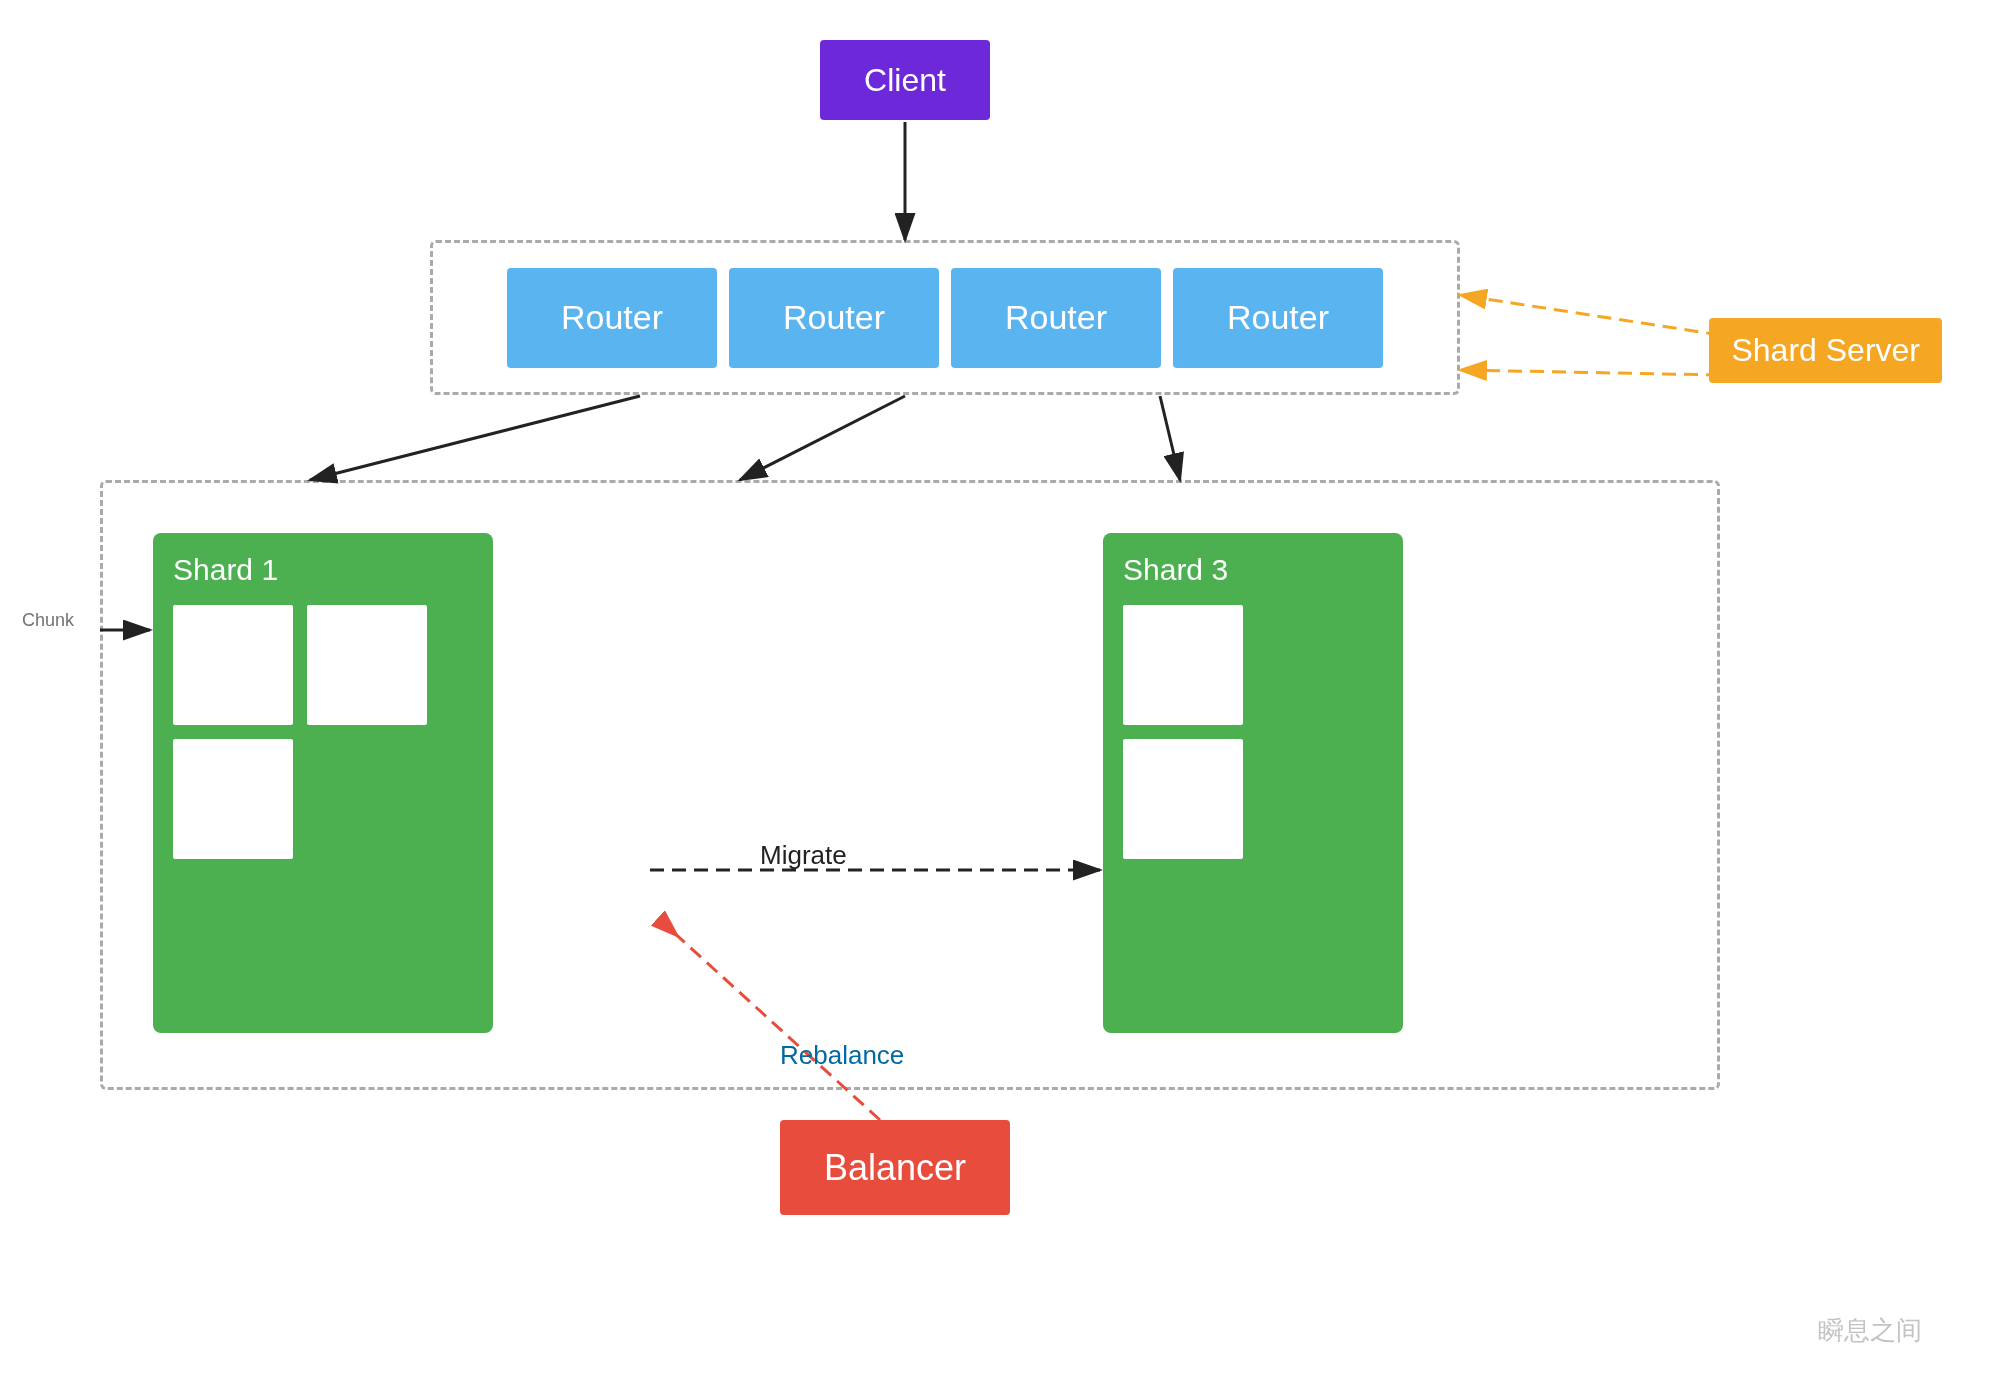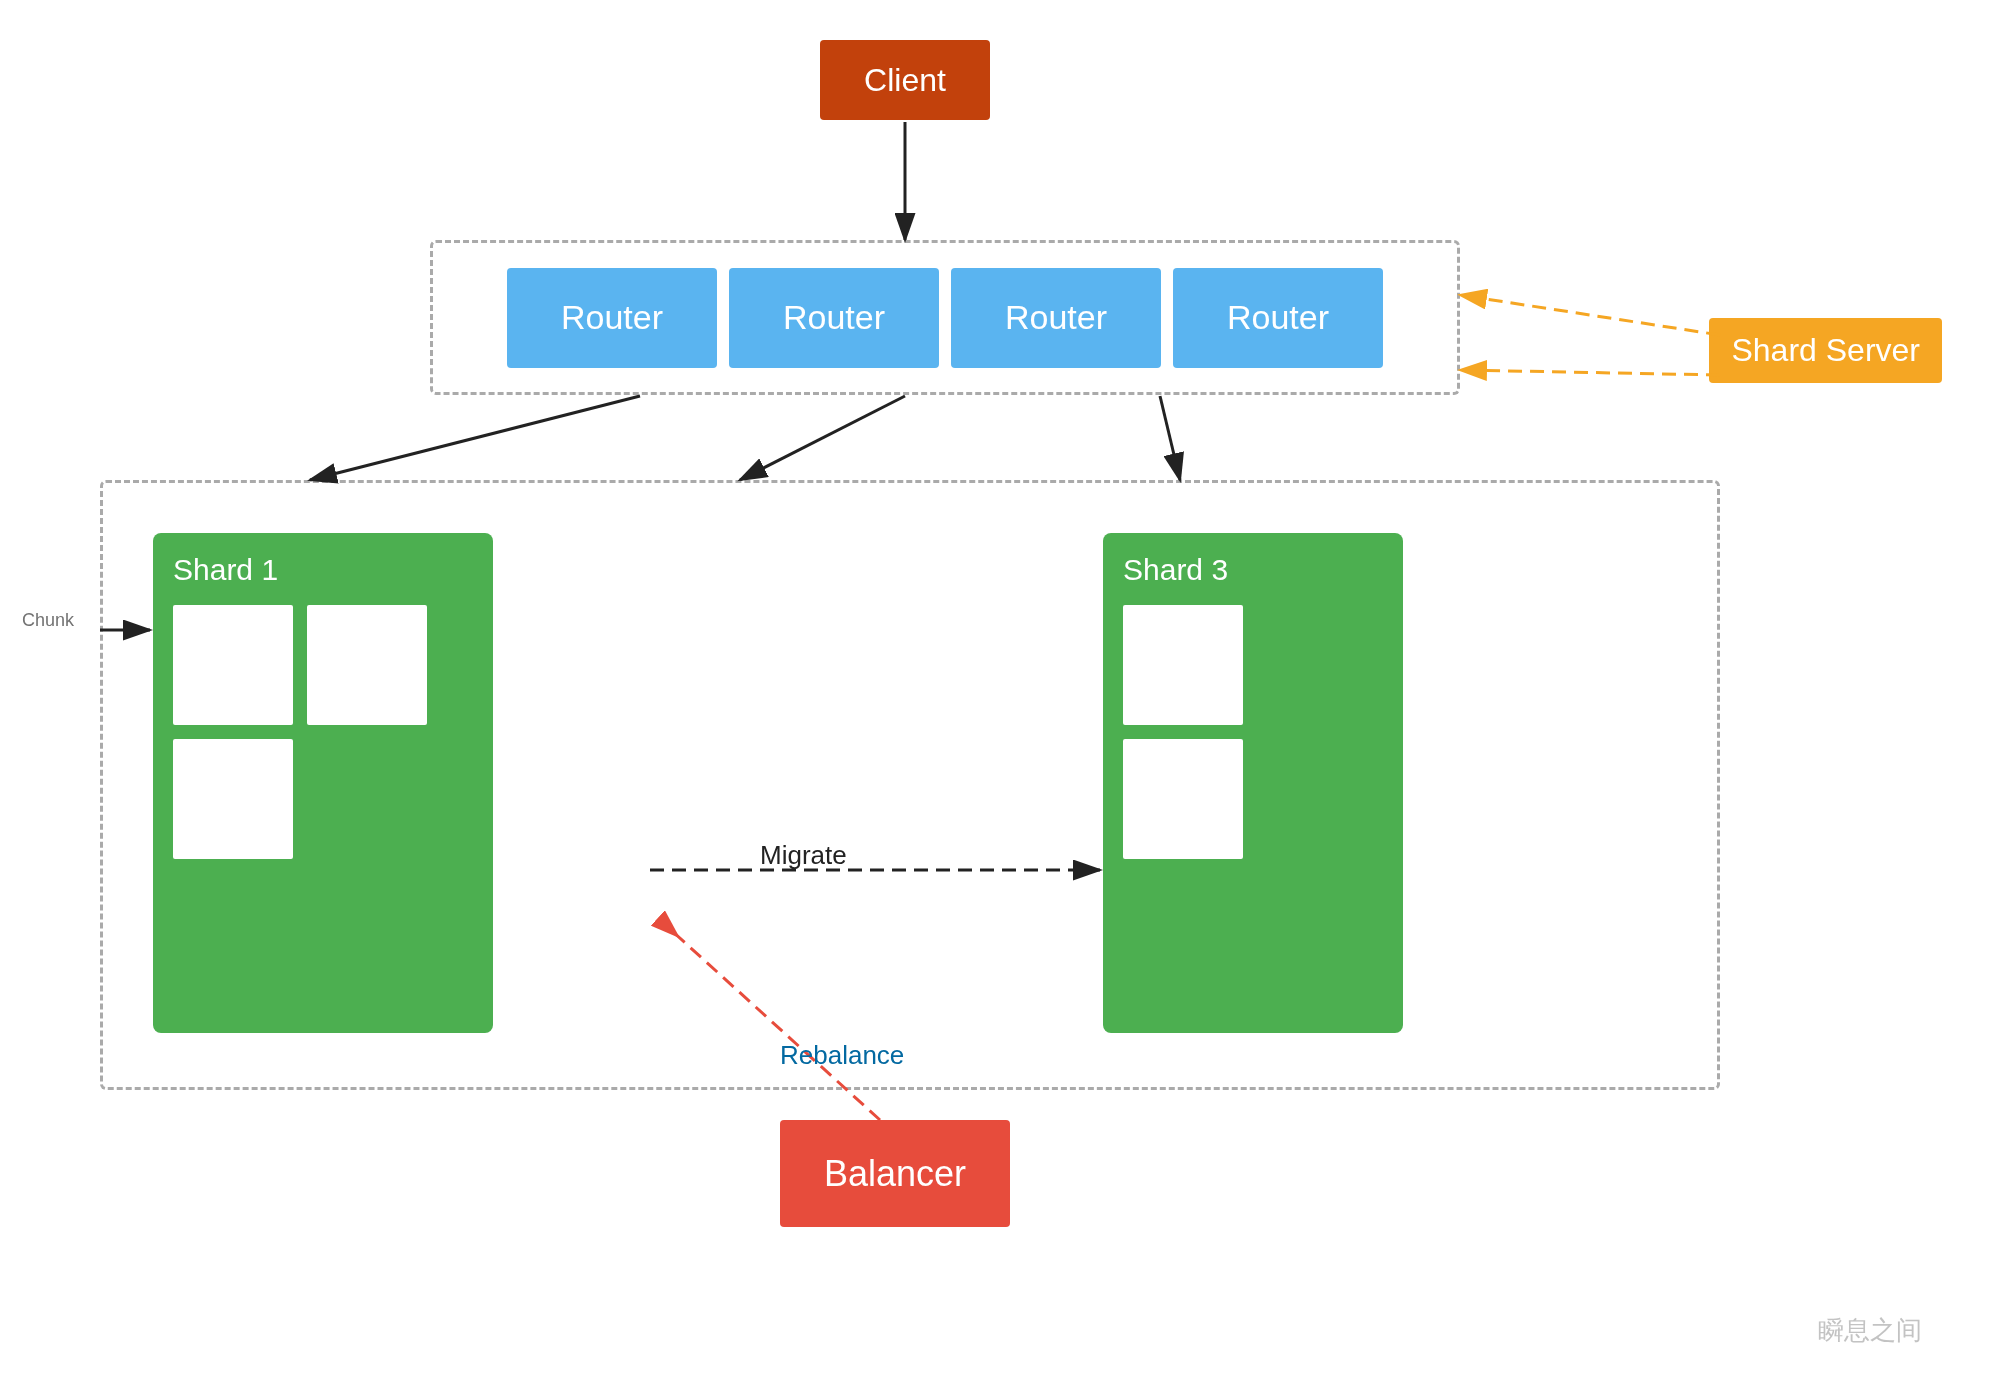--- a/index.html
+++ b/index.html
@@ -16,21 +16,21 @@
       width: 2002px;
       height: 1388px;
     }
     
     .client-box {
       position: absolute;
       left: 820px;
       top: 40px;
       width: 170px;
       height: 80px;
-      background: #c2410c;
+      background: #6d28d9;
       border-radius: 4px;
       display: flex;
       align-items: center;
       justify-content: center;
       color: white;
       font-size: 32px;
       font-weight: 400;
     }
     
     .router-group {
@@ -159,21 +159,21 @@
       top: 610px;
       font-size: 18px;
       color: #737373;
     }
     
     .balancer-box {
       position: absolute;
       left: 780px;
       top: 1120px;
       width: 230px;
-      height: 107px;
+      height: 95px;
       background: #e74c3c;
       border-radius: 4px;
       display: flex;
       align-items: center;
       justify-content: center;
       color: white;
       font-size: 36px;
       font-weight: 500;
     }
     

